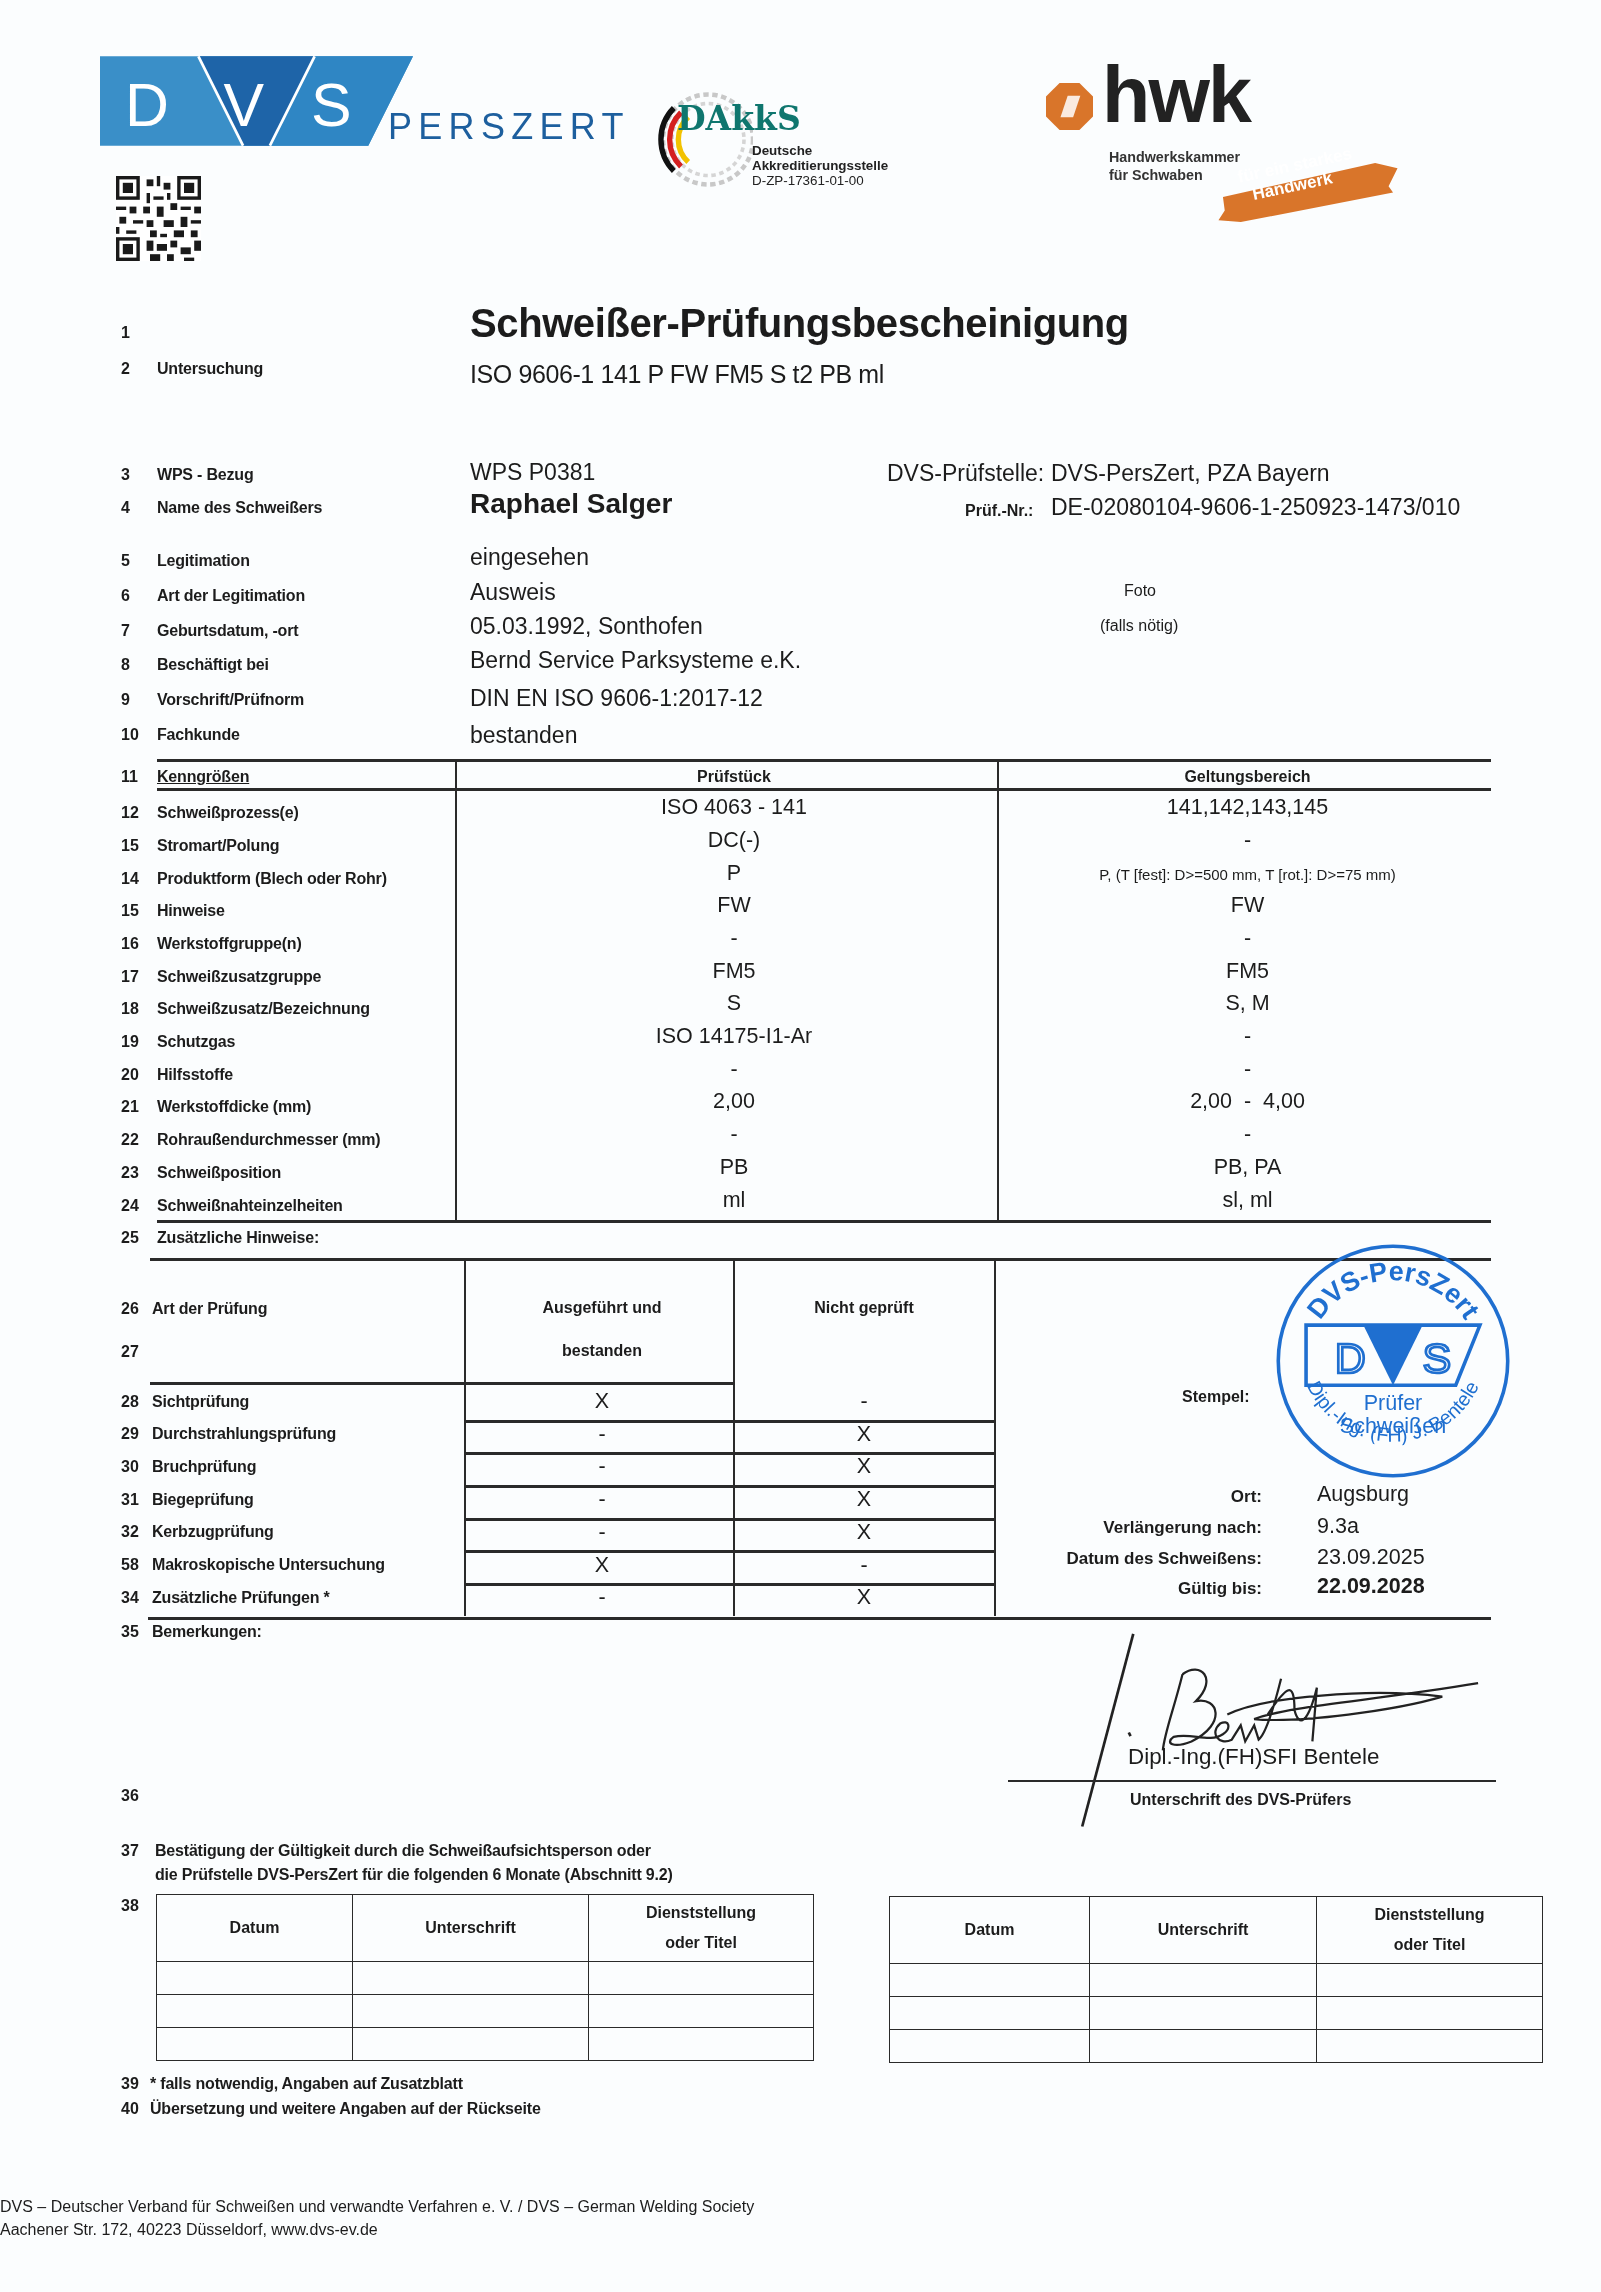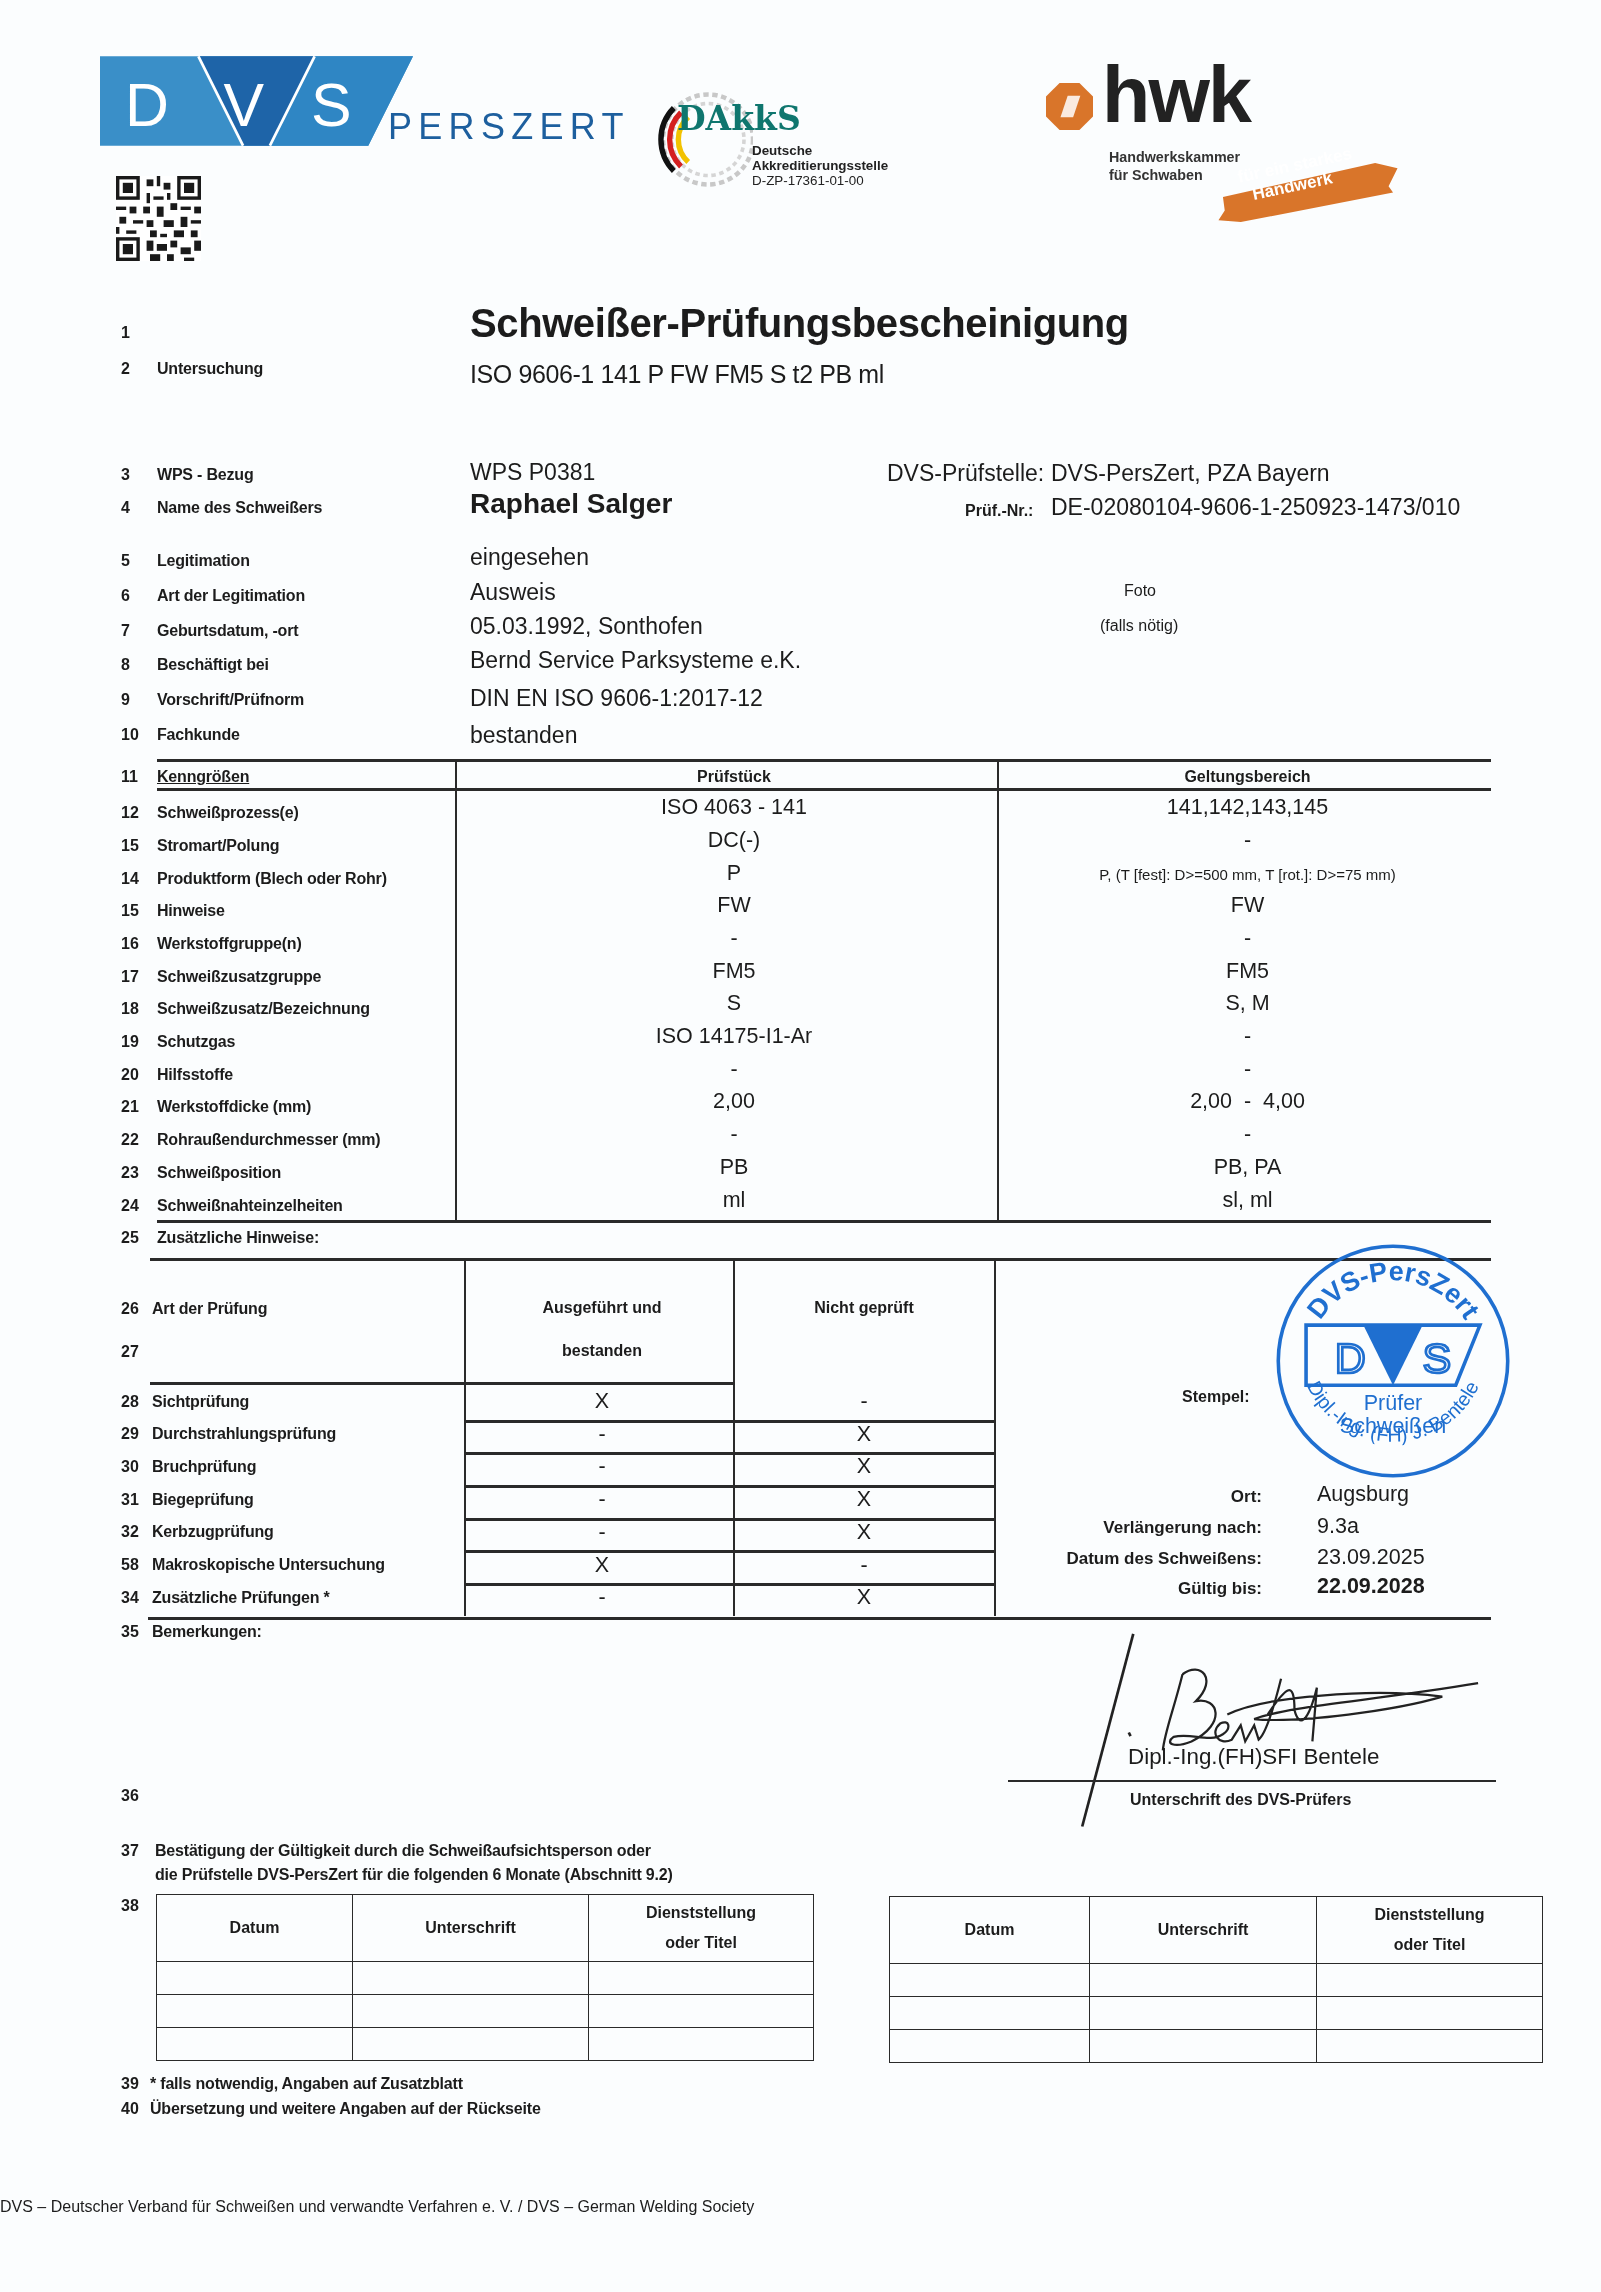--- a/index.html
+++ b/index.html
@@ -418,14 +418,15 @@
 </tbody>
   </table>
 
 <div class="num" style="top:2075px">39</div>
 <div class="lbl" style="top:2075px; left:150px">* falls notwendig, Angaben auf Zusatzblatt</div>
 <div class="num" style="top:2100px">40</div>
 <div class="lbl" style="top:2100px; left:150px">Übersetzung und weitere Angaben auf der Rückseite</div>
 
 <div class="abs footer" style="top:2195px">
   <div>DVS – Deutscher Verband für Schweißen und verwandte Verfahren e. V. / DVS – German Welding Society</div>
+  <div>Aachener Str. 172, 40223 Düsseldorf, www.dvs-ev.de</div>
 </div>
 
 
 </body></html>

